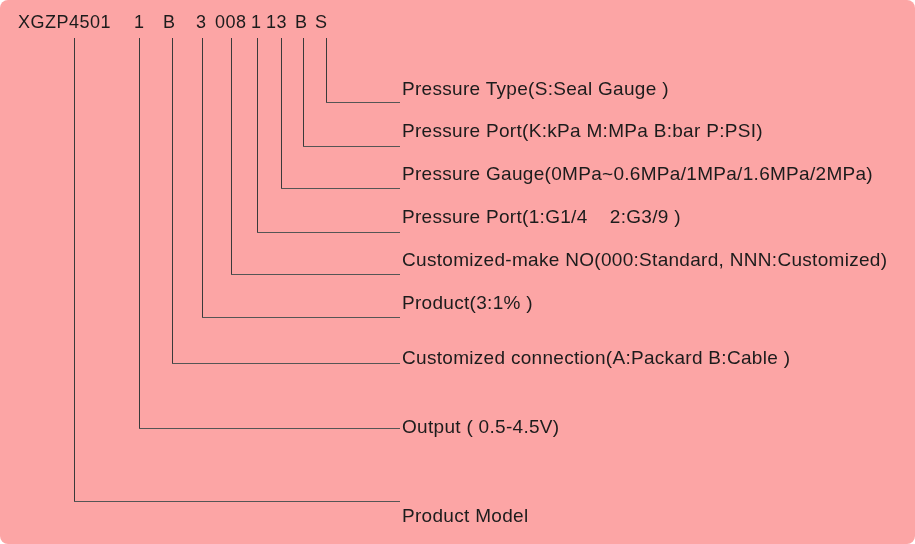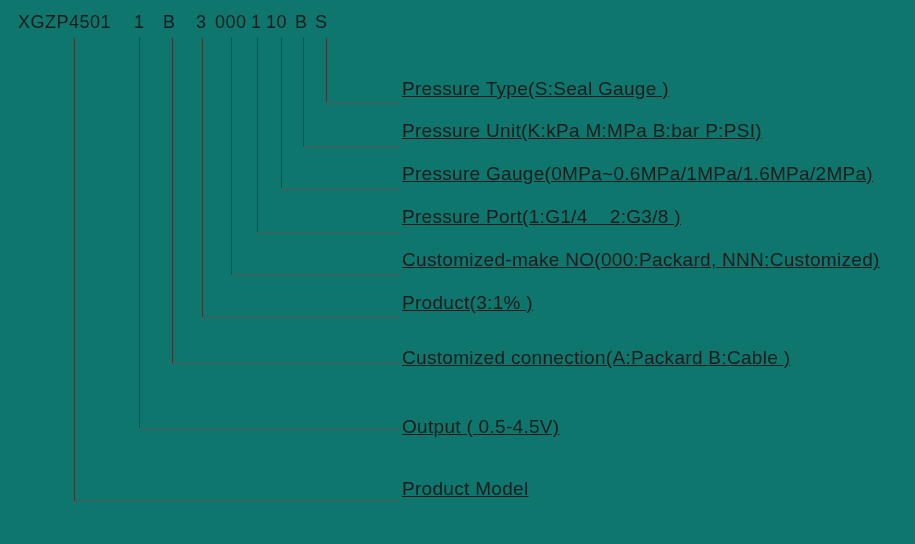--- a/index.html
+++ b/index.html
@@ -4,24 +4,25 @@
 <style>
   html, body {
     margin: 0;
     padding: 0;
     background: #ffffff;
   }
   .stage {
     position: relative;
     width: 915px;
     height: 544px;
-    background: #0f766e;
+    background: #fca5a5;
     overflow: hidden;
     font-family: "Liberation Sans", "DejaVu Sans", sans-serif;
     color: #1c1c1c;
+    border-radius: 8px;
   }
   .code-seg {
     position: absolute;
     top: 12px;
     font-size: 18px;
     line-height: 20px;
     letter-spacing: 0.5px;
     color: #1c1c1c;
     white-space: pre;
   }
@@ -36,68 +37,67 @@
     background: #555555;
   }
   .desc {
     position: absolute;
     left: 402px;
     font-size: 19px;
     line-height: 21px;
     letter-spacing: 0.3px;
     color: #1c1c1c;
     white-space: pre;
-    text-decoration: underline;
   }
 </style>
 </head>
 <body>
 
 <div class="stage">
 
   <div>
     <span class="code-seg" style="left:18px">XGZP4501</span>
     <span class="code-seg" style="left:134px">1</span>
     <span class="code-seg" style="left:163px">B</span>
     <span class="code-seg" style="left:196px">3</span>
-    <span class="code-seg" style="left:215px">000</span>
+    <span class="code-seg" style="left:215px">008</span>
     <span class="code-seg" style="left:251px">1</span>
-    <span class="code-seg" style="left:266px">10</span>
+    <span class="code-seg" style="left:266px">13</span>
     <span class="code-seg" style="left:295px">B</span>
     <span class="code-seg" style="left:315px">S</span>
   </div>
 
   <div>
     <div class="vline" style="left:326px; top:38px; height:64px"></div>
     <div class="hline" style="left:326px; top:102px; width:74px"></div>
     <span class="desc" style="top:78px">Pressure Type(S:Seal Gauge )</span>
   </div>
 
   <div>
     <div class="vline" style="left:303px; top:38px; height:108px"></div>
     <div class="hline" style="left:303px; top:146px; width:97px"></div>
-    <span class="desc" style="top:120px">Pressure Unit(K:kPa M:MPa B:bar P:PSI)</span>
+    <span class="desc" style="top:120px">Pressure Port(K:kPa M:MPa B:bar P:PSI)</span>
   </div>
 
   <div>
     <div class="vline" style="left:281px; top:38px; height:150px"></div>
     <div class="hline" style="left:281px; top:188px; width:119px"></div>
     <span class="desc" style="top:163px">Pressure Gauge(0MPa~0.6MPa/1MPa/1.6MPa/2MPa)</span>
   </div>
 
   <div>
     <div class="vline" style="left:257px; top:38px; height:194px"></div>
     <div class="hline" style="left:257px; top:232px; width:143px"></div>
-    <span class="desc" style="top:206px">Pressure Port(1:G1/4    2:G3/8 )</span>
+    <span class="desc" style="top:206px">Pressure Port(1:G1/4    2:G3/9 )</span>
   </div>
 
   <div>
     <div class="vline" style="left:231px; top:38px; height:236px"></div>
     <div class="hline" style="left:231px; top:274px; width:169px"></div>
-    <span class="desc" style="top:249px">Customized-make NO(000:Packard, NNN:Customized)</span>
+    <span class="desc" style="top:249px">Customized-make NO(000:Standard, NNN:Customized)</span>
   </div>
 
   <div>
     <div class="vline" style="left:202px; top:38px; height:279px"></div>
     <div class="hline" style="left:202px; top:317px; width:198px"></div>
     <span class="desc" style="top:292px">Product(3:1% )</span>
   </div>
 
   <div>
     <div class="vline" style="left:172px; top:38px; height:325px"></div>
@@ -107,16 +107,16 @@
 
   <div>
     <div class="vline" style="left:139px; top:38px; height:390px"></div>
     <div class="hline" style="left:139px; top:428px; width:261px"></div>
     <span class="desc" style="top:416px">Output ( 0.5-4.5V)</span>
   </div>
 
   <div>
     <div class="vline" style="left:74px; top:38px; height:463px"></div>
     <div class="hline" style="left:74px; top:501px; width:326px"></div>
-    <span class="desc" style="top:478px">Product Model</span>
+    <span class="desc" style="top:505px">Product Model</span>
   </div>
 
 </div>
 
 </body></html>

